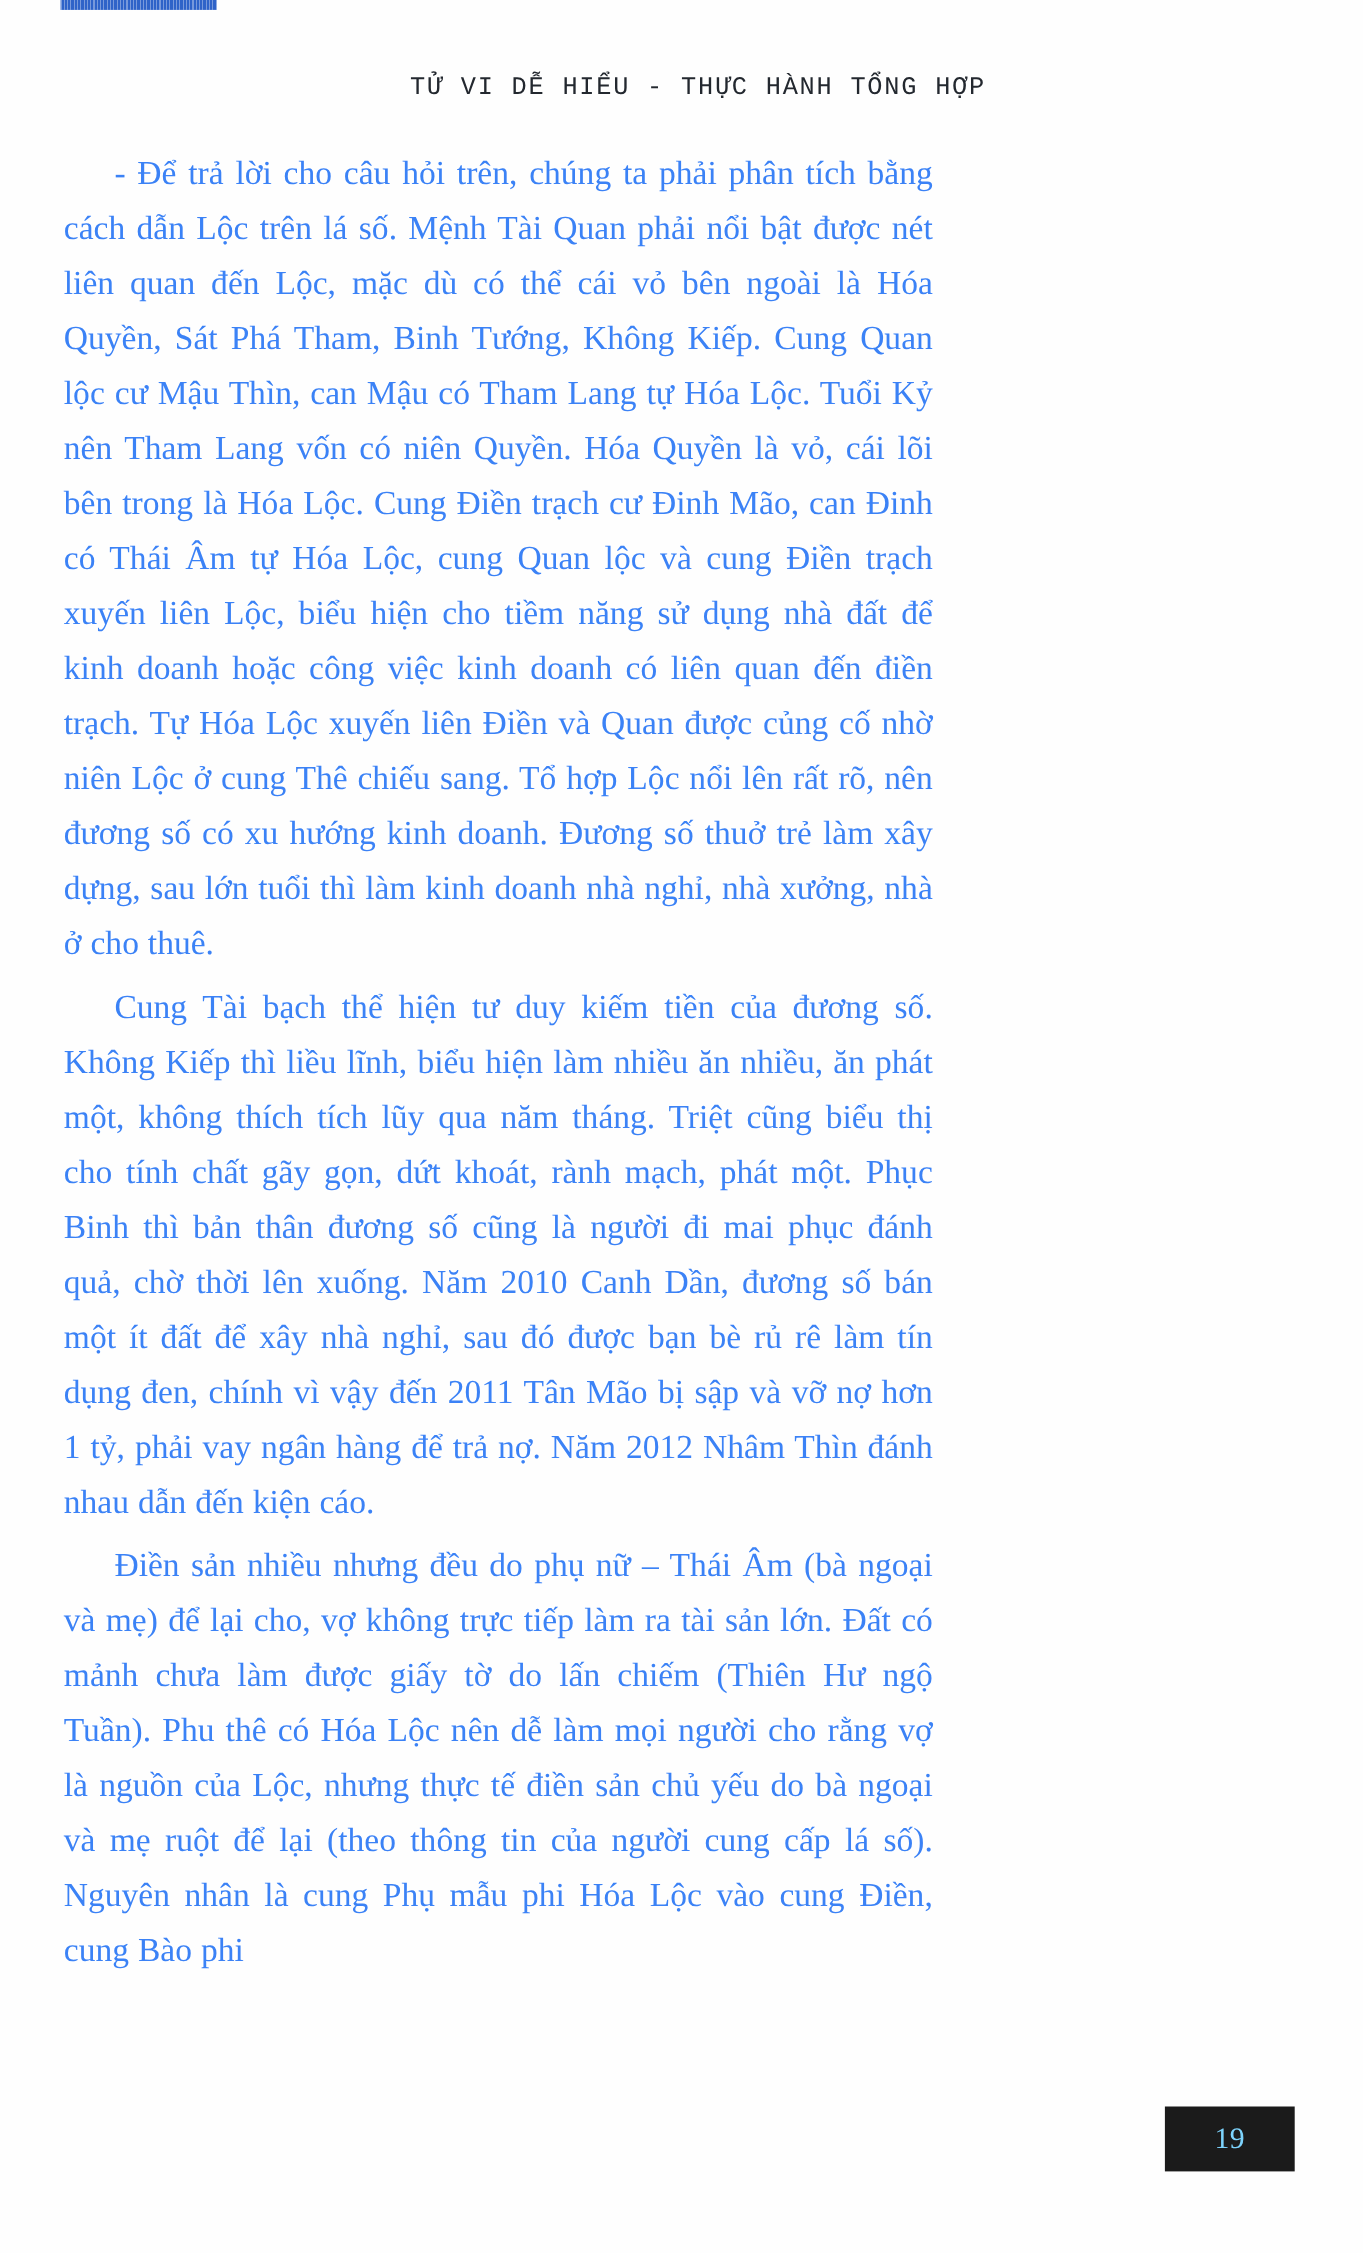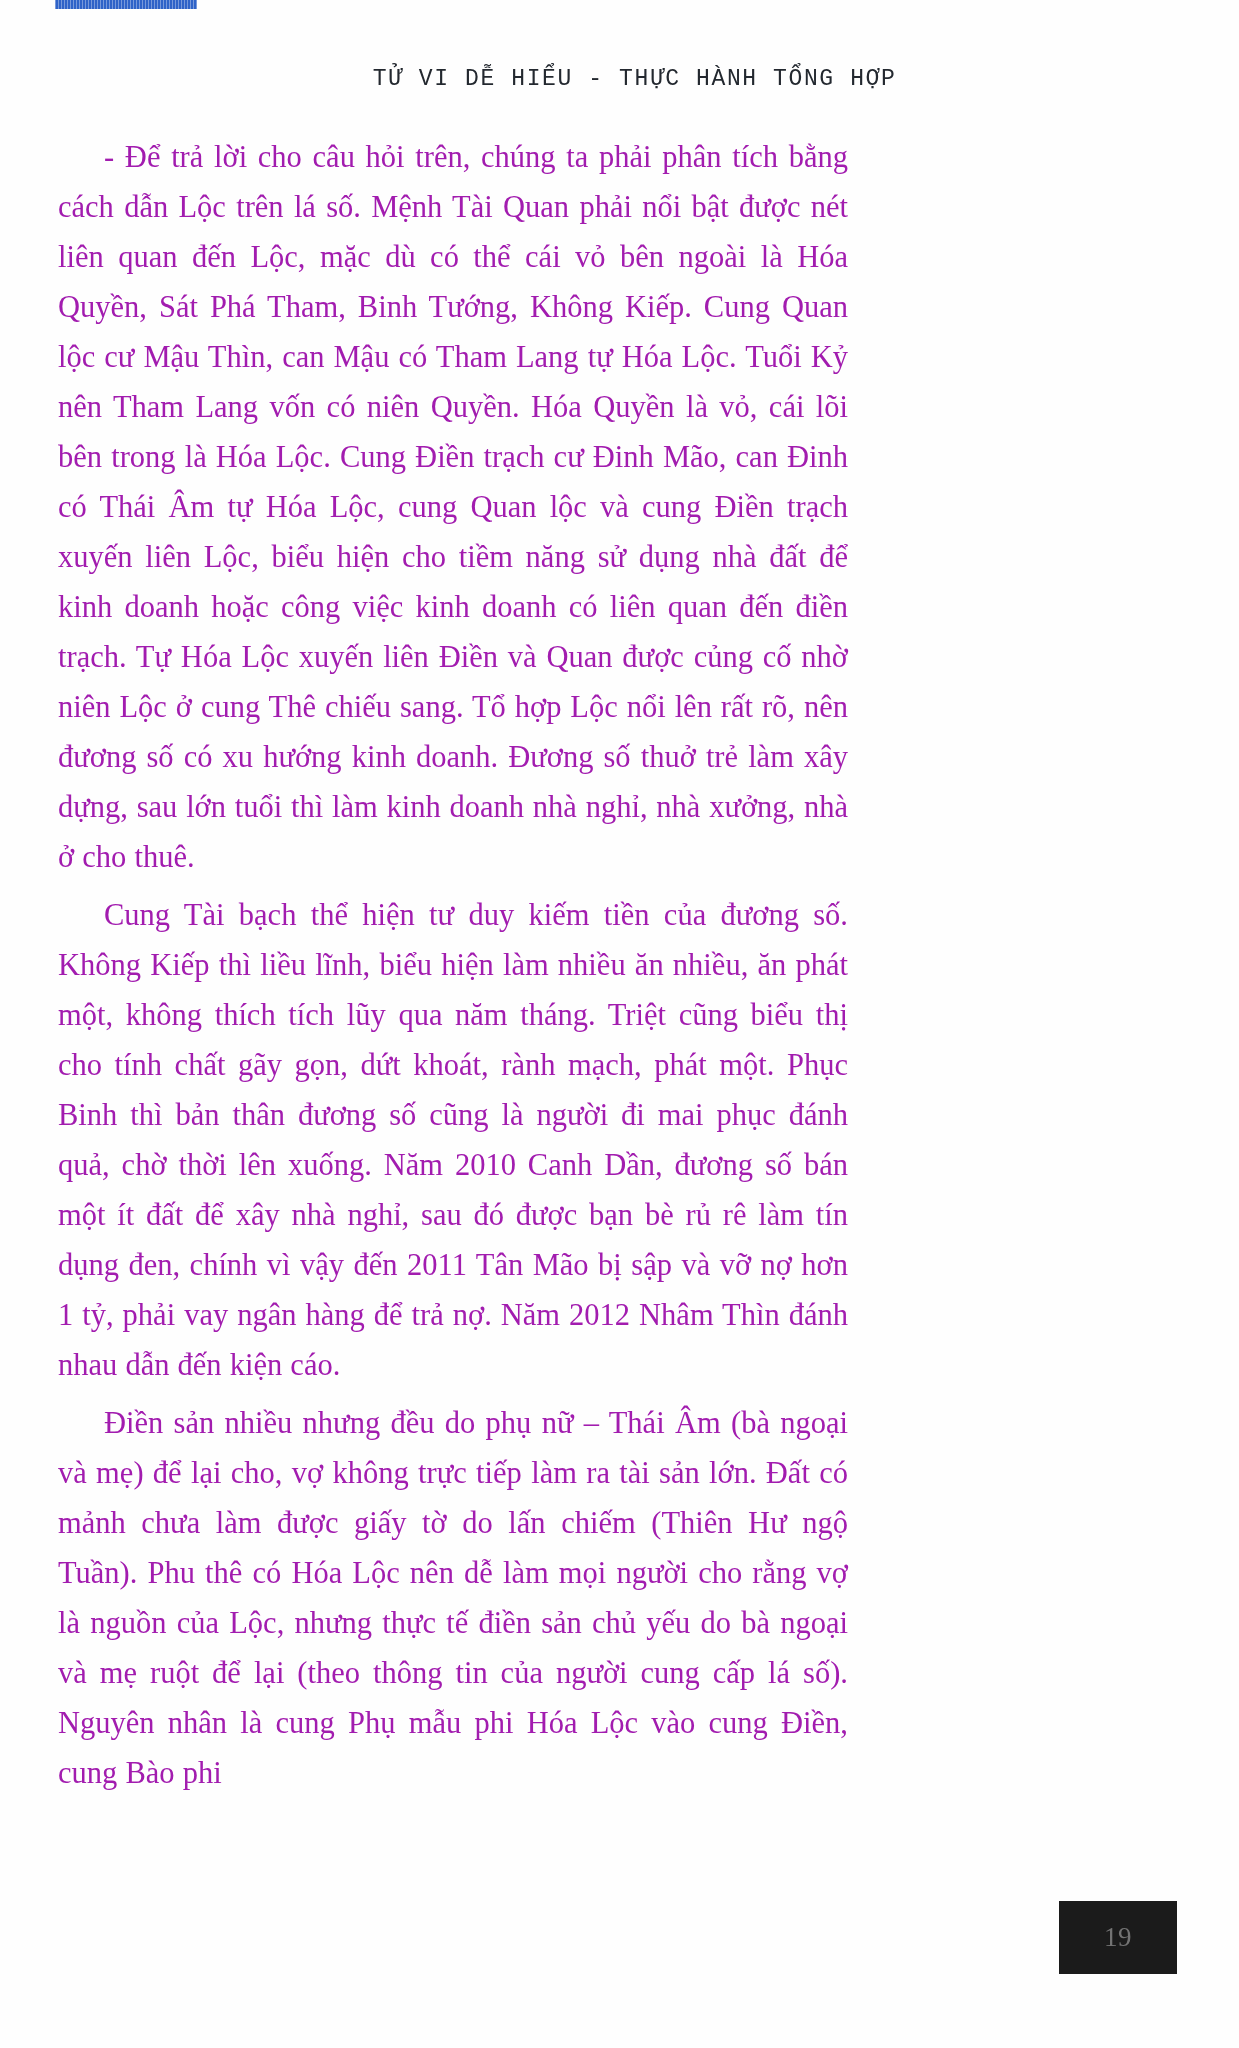--- a/index.html
+++ b/index.html
@@ -64,39 +64,39 @@
     position: absolute;
     left: 58px;
     top: 132px;
     width: 790px;
   }
 
   .para {
     margin: 0 0 6px 0;
     font-size: 30.5px;
     line-height: 50px;
-    color: #a21caf;
+    color: #3b82f6;
     text-align: justify;
     text-align-last: left;
     text-indent: 46px;
     word-spacing: 0.5px;
   }
   .para + .para {
     margin-top: 8px;
   }
 
   
   .page-number {
     position: absolute;
     right: 62px;
     bottom: 74px;
     width: 118px;
-    height: 73px;
+    height: 59px;
     background: #1b1b1b;
-    color: #737373;
+    color: #7dd3fc;
     display: flex;
     align-items: center;
     justify-content: center;
     font-family: "Liberation Serif", "DejaVu Serif", serif;
     font-size: 27px;
     letter-spacing: 0.5px;
   }
 </style>
 </head>
 <body>

